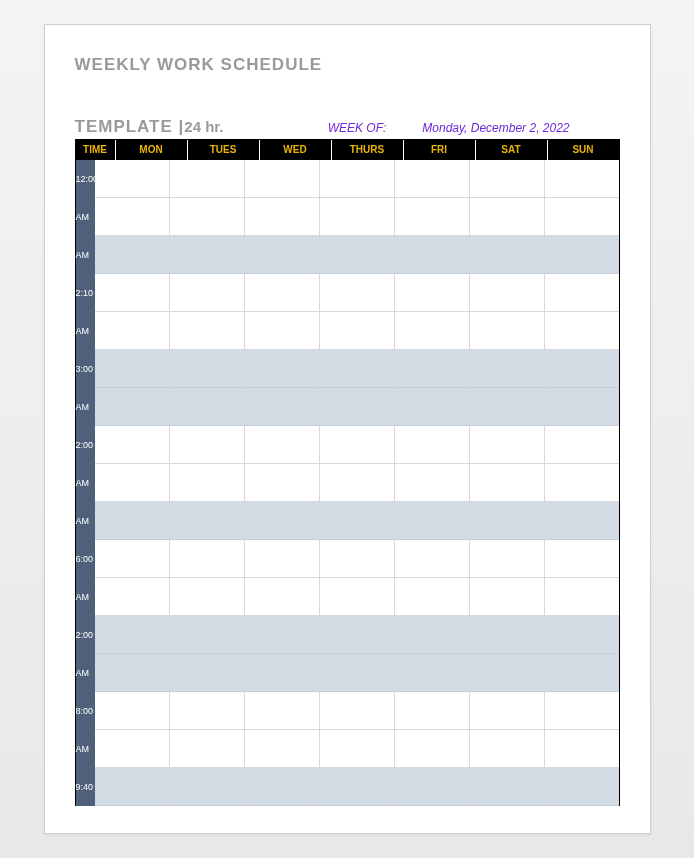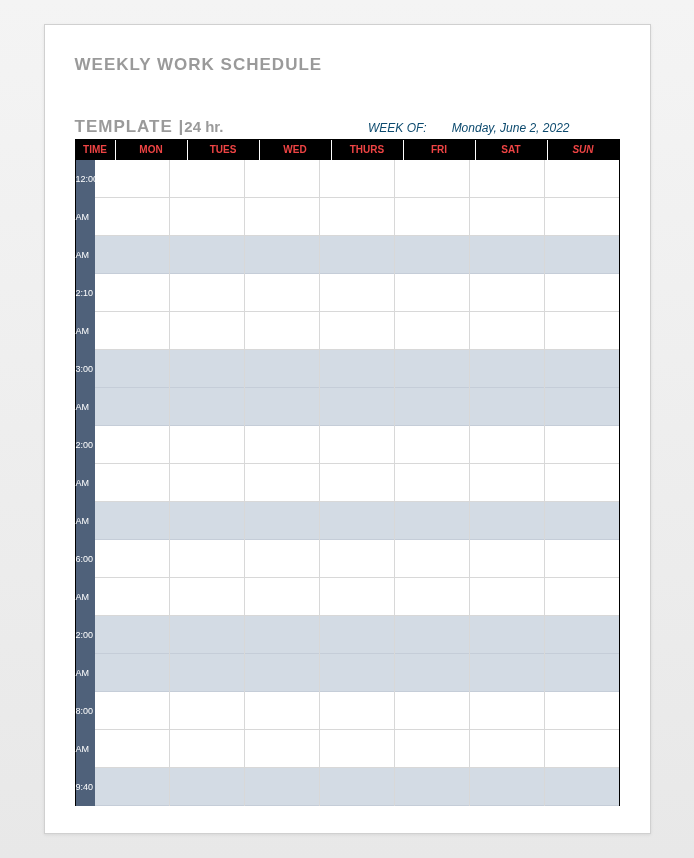--- a/index.html
+++ b/index.html
@@ -39,48 +39,48 @@
     font-size: 17px;
     letter-spacing: 1px;
   }
   .suffix24 {
     font-size: 15px;
     letter-spacing: 0;
   }
   .week-of {
     font-style: italic;
     font-size: 12px;
-    color: #0c4a6e;
-    display: flex;
-    gap: 25px;
+    color: #6d28d9;
+    display: flex;
+    gap: 36px;
     padding-right: 50px;
     margin-top: 44px;
   }
   .schedule {
     border: 1px solid #000;
     border-bottom: none;
     display: flex;
     flex-direction: column;
     width: 100%;
   }
   .hdr-row {
     display: flex;
     background: #000;
-    color: #ef4444;
+    color: #eab308;
     height: 20px;
   }
   .hdr-cell {
     flex: 1;
     border-right: 1px solid #fff;
     text-align: center;
     font-size: 10px;
     font-weight: bold;
     line-height: 20px;
   }
-  .hdr-cell:last-child { border-right: none; font-style: italic; }
+  .hdr-cell:last-child { border-right: none; }
   .hdr-time { width: 40px; flex: none; }
   .body-row {
     display: flex;
     height: 38px;
   }
   .time-cell {
     width: 19px;
     flex: none;
     background: #4f617a;
     color: #fff;
@@ -110,21 +110,21 @@
 <div class="page">
 
   <div class="title-line1">WEEKLY WORK SCHEDULE</div>
 
   <div class="title-line2-row">
     <div class="title-line2">
       <span>TEMPLATE |</span><span class="suffix24">24 hr.</span>
     </div>
     <div class="week-of">
       <span>WEEK OF:</span>
-      <span>Monday, June 2, 2022</span>
+      <span>Monday, December 2, 2022</span>
     </div>
   </div>
 
   <div class="schedule">
 
     <div class="hdr-row">
       <div class="hdr-cell hdr-time">TIME</div>
       <div class="hdr-cell">MON</div>
       <div class="hdr-cell">TUES</div>
       <div class="hdr-cell">WED</div>

